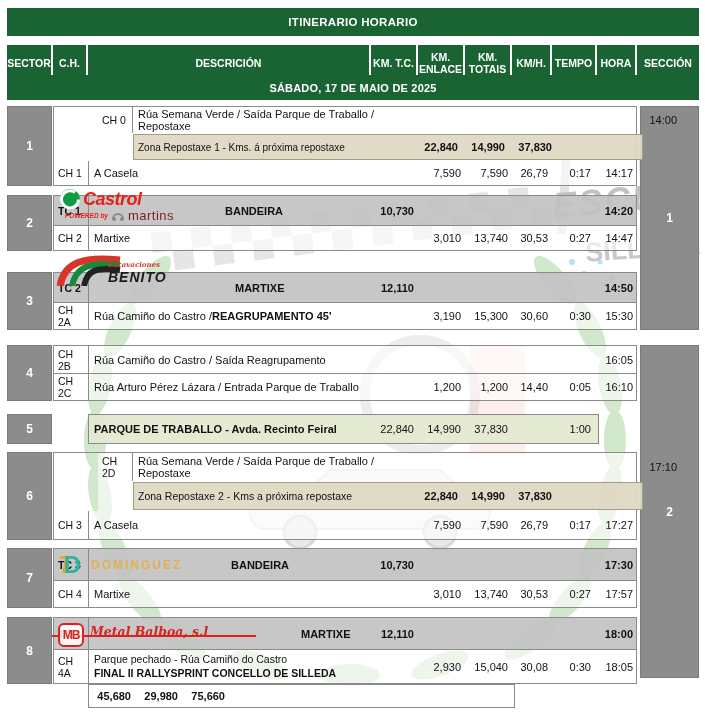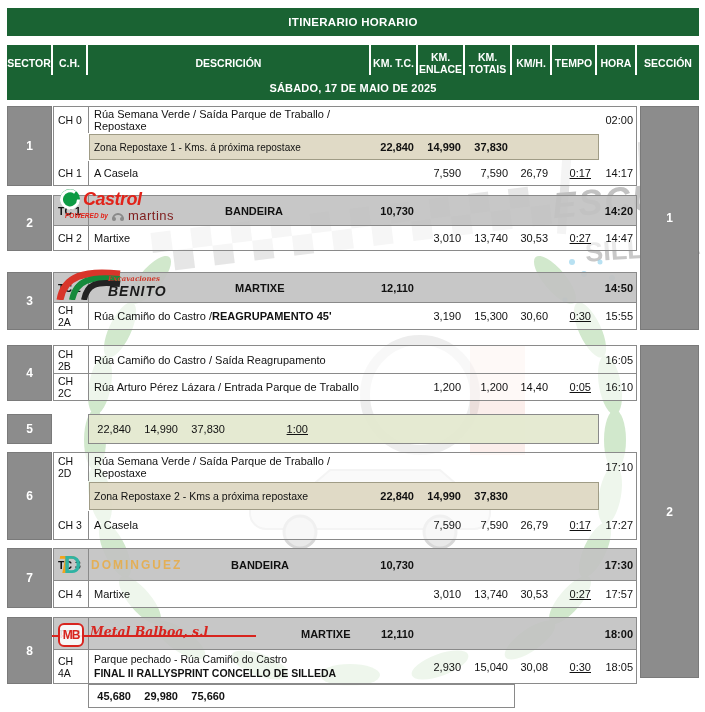--- a/index.html
+++ b/index.html
@@ -16,29 +16,29 @@
   #colheader{top:45px;height:36px;justify-content:flex-start;align-items:stretch;padding:0;}
   .hcell{display:flex;align-items:center;justify-content:center;text-align:center;
          font-size:10.5px;line-height:1.15;border-right:2px solid #fff;box-sizing:border-box;
          font-weight:bold;}
   .hcell:last-child{border-right:none;}
   
   .block{position:absolute;left:53px;width:584px;border:1px solid #8a8a8a;box-sizing:border-box;z-index:2;}
   .row{display:flex;position:relative;border-bottom:1px solid #8a8a8a;box-sizing:border-box;
        background:rgba(255,255,255,0.62);align-items:stretch;}
   .row:last-child{border-bottom:none;}
-  .row.noline{border-bottom:none;}
+  .row.noline{border-bottom:none;margin-left:44px;}
   .row.tc{background:rgba(194,194,194,0.92);font-weight:bold;}
   .cell{box-sizing:border-box;display:flex;align-items:center;font-size:11px;z-index:1;}
   .c-ch{width:35px;flex:none;border-right:1px solid #8a8a8a;padding-left:4px;font-size:10.5px;}
   .c-ch.nbr{border-right:none;}
   .c-desc{width:283px;flex:none;padding-left:5px;padding-right:3px;}
   .c-num{width:47px;flex:none;justify-content:flex-end;padding-right:5px;}
   .c-kmh{width:40px;flex:none;justify-content:flex-end;padding-right:5px;}
-  .c-tempo{width:45px;flex:none;justify-content:flex-end;padding-right:7px;text-decoration:underline;}
+  .c-tempo{width:45px;flex:none;justify-content:flex-end;padding-right:7px;}
   .c-hora{width:40px;flex:none;justify-content:flex-end;padding-right:5px;}
   .bold{font-weight:bold;}
   .zbox{position:absolute;left:35px;width:510px;top:1px;bottom:1px;
         background:rgba(222,216,195,0.95);border:1px solid #a09c86;box-sizing:border-box;z-index:0;}
   .twoline{flex-direction:column;align-items:flex-start;justify-content:center;
            font-size:10.5px;line-height:1.3;}
   
   .sector-badge{position:absolute;left:7px;width:45px;background:#8c8c8c;color:#fff;
         font-weight:bold;font-size:12px;display:flex;align-items:center;justify-content:center;
         border:1px solid #7a7a7a;box-sizing:border-box;z-index:2;}
@@ -52,21 +52,21 @@
         background:rgba(255,255,255,0.9);border:1px solid #8a8a8a;box-sizing:border-box;z-index:2;}
   .totals .c-desc{justify-content:center;font-weight:bold;}
   
   .tclogo{position:absolute;left:3px;bottom:1px;z-index:3;display:flex;align-items:flex-end;}
   .castrol{flex-direction:column;align-items:flex-start;left:5px;bottom:2px;}
   .cast-top{display:flex;align-items:center;gap:2px;}
   .cast-brand{color:#e2231a;font-weight:bold;font-style:italic;font-size:18px;letter-spacing:-.5px;}
   .cast-bot{display:flex;align-items:center;gap:3px;margin-top:-2px;margin-left:6px;}
   .powered{color:#e2231a;font-style:italic;font-weight:bold;font-size:6.5px;}
   .martins{color:#7f1d1d;font-weight:normal;font-size:13px;letter-spacing:.5px;}
-  .benito{left:0;bottom:2px;}
+  .benito{left:0;bottom:16px;}
   .ben-txt{display:flex;flex-direction:column;margin-left:-16px;margin-bottom:1px;}
   .ben-top{color:#cf3a2c;font-style:italic;font-size:7px;font-family:"DejaVu Serif",serif;}
   .ben-brand{color:#1a1a1a;font-weight:bold;font-style:italic;font-size:14px;letter-spacing:1px;}
   .dmg{left:4px;bottom:3px;align-items:center;}
   .dg-t{color:#f2a31b;font-weight:bold;font-style:italic;font-size:24px;line-height:1;}
   .dg-d{color:#2fb3a3;font-weight:bold;font-size:24px;line-height:1;margin-left:-9px;}
   .dg-name{margin-left:10px;color:rgba(242,163,27,0.65);font-weight:bold;font-size:12px;letter-spacing:2px;}
   .mb{left:4px;bottom:2px;align-items:center;gap:6px;}
   .mb-line{position:absolute;left:-6px;width:204px;bottom:10px;height:2.5px;background:#d8241e;z-index:0;}
   .mb-badge{width:26px;height:24px;border:2px solid #d8241e;border-radius:6px;background:rgba(255,255,255,.85);
@@ -176,21 +176,21 @@
 
   <div class="block" style="top:106px;height:80px">
     <div class="row noline" style="height:26px">
       <div class="cell c-ch">CH 0</div>
       <div class="cell c-desc">Rúa Semana Verde / Saída Parque de Traballo / Repostaxe</div>
       <div class="cell c-num"></div>
       <div class="cell c-num"></div>
       <div class="cell c-num"></div>
       <div class="cell c-kmh"></div>
       <div class="cell c-tempo"></div>
-      <div class="cell c-hora">02:00</div>
+      <div class="cell c-hora">14:00</div>
     </div>
     <div class="row zona noline" style="height:28px">
       <div class="zbox"></div>
       <div class="cell c-ch nbr"></div>
       <div class="cell c-desc" style="font-size:10px">Zona Repostaxe 1 - Kms. á próxima repostaxe</div>
       <div class="cell c-num bold">22,840</div>
       <div class="cell c-num bold">14,990</div>
       <div class="cell c-num bold">37,830</div>
       <div class="cell c-kmh"></div>
       <div class="cell c-tempo"></div>
@@ -279,21 +279,21 @@
       <div class="cell c-ch">CH 2A</div>
       <div class="cell c-desc">
         <span>Rúa Camiño do Castro / </span>
         <span class="bold">REAGRUPAMENTO 45'</span>
       </div>
       <div class="cell c-num"></div>
       <div class="cell c-num">3,190</div>
       <div class="cell c-num">15,300</div>
       <div class="cell c-kmh">30,60</div>
       <div class="cell c-tempo">0:30</div>
-      <div class="cell c-hora">15:55</div>
+      <div class="cell c-hora">15:30</div>
     </div>
   </div>
 
   <div class="block" style="top:345px;height:56px">
     <div class="row" style="height:28px">
       <div class="cell c-ch">CH 2B</div>
       <div class="cell c-desc">Rúa Camiño do Castro / Saída Reagrupamento</div>
       <div class="cell c-num"></div>
       <div class="cell c-num"></div>
       <div class="cell c-num"></div>
@@ -307,20 +307,21 @@
       <div class="cell c-num"></div>
       <div class="cell c-num">1,200</div>
       <div class="cell c-num">1,200</div>
       <div class="cell c-kmh">14,40</div>
       <div class="cell c-tempo">0:05</div>
       <div class="cell c-hora">16:10</div>
     </div>
   </div>
 
   <div class="parque" style="top:414px">
+    <div class="cell c-desc bold">PARQUE DE TRABALLO - Avda. Recinto Feiral</div>
     <div class="cell c-num">22,840</div>
     <div class="cell c-num">14,990</div>
     <div class="cell c-num">37,830</div>
     <div class="cell c-kmh"></div>
     <div class="cell c-tempo">1:00</div>
   </div>
 
   <div class="block" style="top:452px;height:88px">
     <div class="row noline" style="height:28px">
       <div class="cell c-ch">CH 2D</div>

